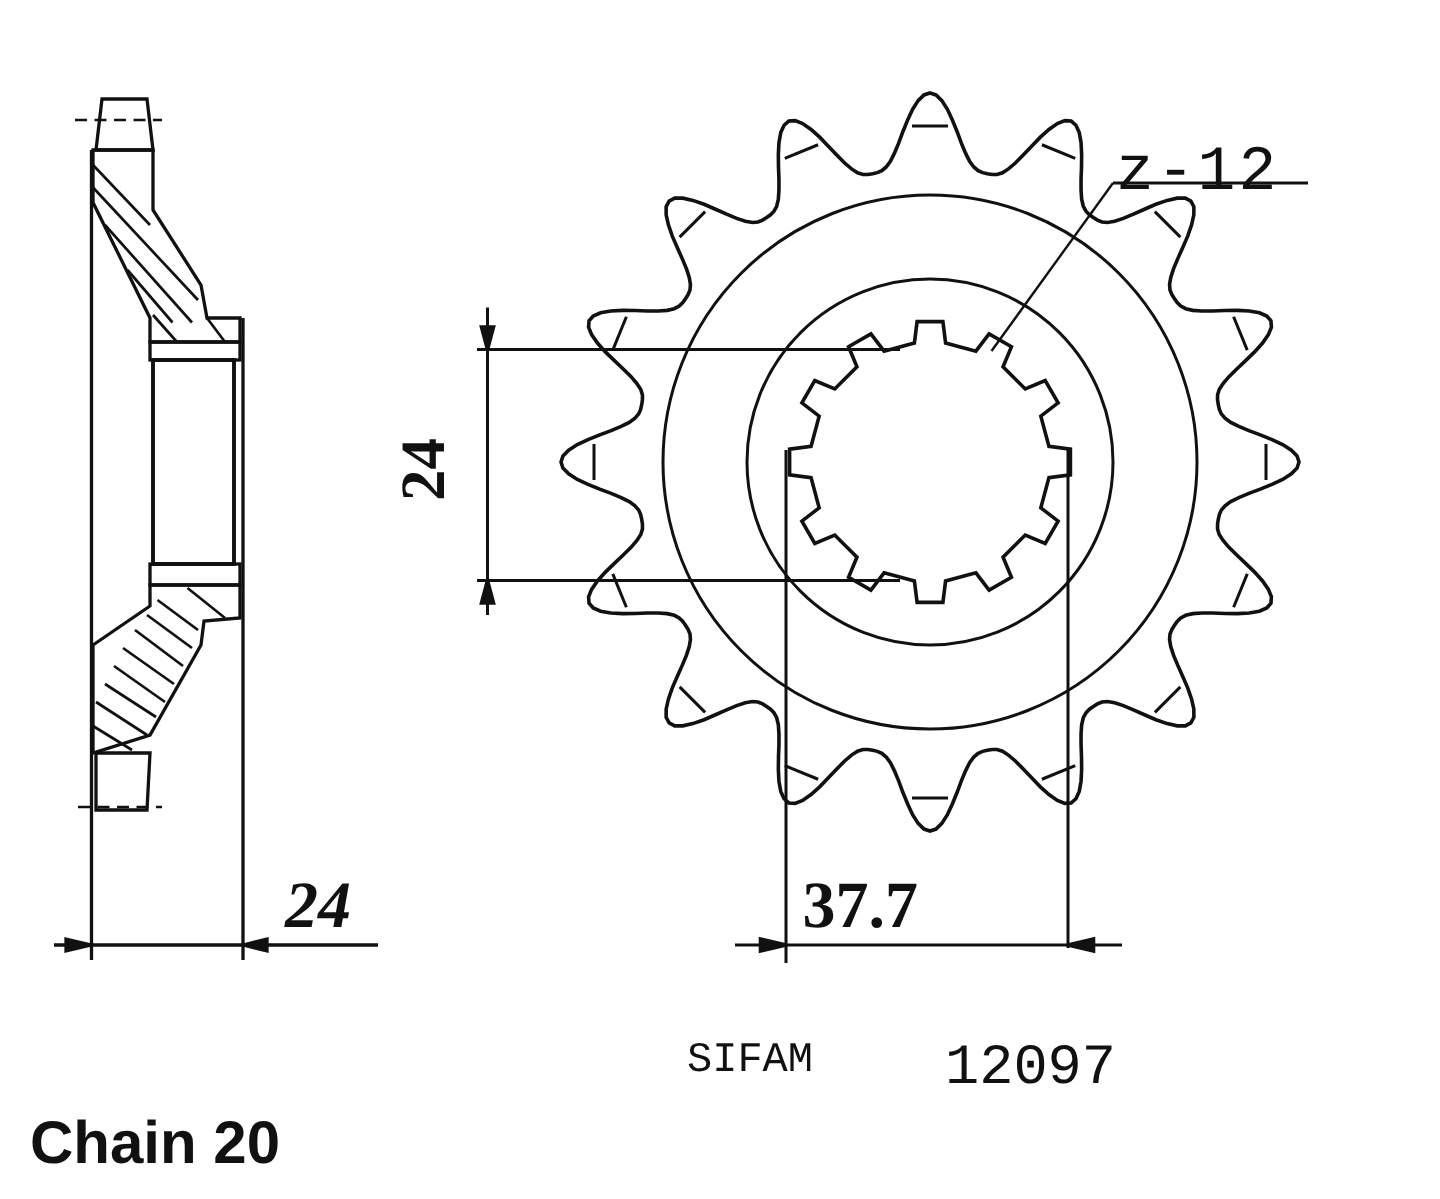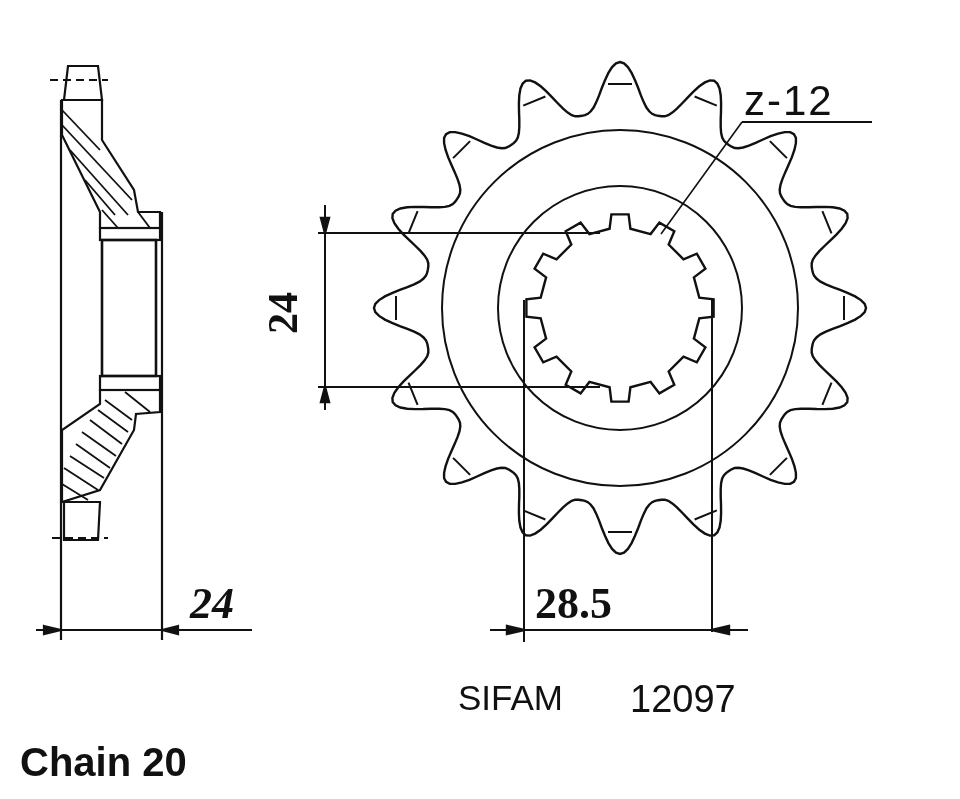--- a/index.html
+++ b/index.html
@@ -1,27 +1,27 @@
 <!DOCTYPE html>
 <html><head>
 <meta charset="utf-8">
 <style>
   html, body { margin: 0; padding: 0; background: #ffffff; }
   body { width: 960px; height: 799px; position: relative; overflow: hidden; }
   svg { position: absolute; left: 0; top: 0; }
   .lbl { position: absolute; color: #111; white-space: nowrap; line-height: 1; }
   .serif-it { font-family: "Liberation Serif", serif; font-style: italic; font-weight: bold; }
   .serif-b { font-family: "Liberation Serif", serif; font-weight: bold; }
-  .sans { font-family: Liberation Sans, sans-serif; }
+  .sans { font-family: Liberation Mono, monospace; margin-top: 14px; }
   .sans-b { font-family: "Liberation Sans", sans-serif; font-weight: bold; }
   #lbl-width { left: 190px; top: 582px; font-size: 44px; }
   #lbl-diameter { left: 535px; top: 582px; font-size: 44px; }
   #lbl-height { left: 262px; top: 292px; font-size: 42px; transform: rotate(-90deg); transform-origin: center; }
   #lbl-teeth { left: 744px; top: 80px; font-size: 42px; letter-spacing: 2px; }
-  #lbl-brand { left: 458px; top: 680px; font-size: 35px; }
+  #lbl-brand { left: 458px; top: 680px; font-size: 28px; }
   #lbl-part { left: 630px; top: 680px; font-size: 38px; }
   #lbl-chain { left: 20px; top: 742px; font-size: 40px; }
 </style>
 </head>
 <body>
 
 <svg width="960" height="799" viewBox="0 0 960 799">
   <g stroke="#111" fill="none" stroke-width="2.2">
 
     <path d="M64 100 L68 66 L98 66 L102 100 Z"></path>
@@ -104,18 +104,18 @@
 
     <line x1="524" y1="300" x2="524" y2="642" stroke-width="2"></line>
     <line x1="712" y1="300" x2="712" y2="632" stroke-width="2"></line>
     <line x1="490" y1="630" x2="748" y2="630" stroke-width="2"></line>
     <path d="M507 626 L524 630 L507 634 Z" fill="#111"></path>
     <path d="M729 626 L712 630 L729 634 Z" fill="#111"></path>
   </g>
 </svg>
 
 <div class="lbl serif-it" id="lbl-width">24</div>
-<div class="lbl serif-b" id="lbl-diameter">28.5</div>
+<div class="lbl serif-b" id="lbl-diameter">37.7</div>
 <div class="lbl serif-b" id="lbl-height">24</div>
 <div class="lbl sans" id="lbl-teeth">z-12</div>
 <div class="lbl sans" id="lbl-brand">SIFAM</div>
 <div class="lbl sans" id="lbl-part">12097</div>
 <div class="lbl sans-b" id="lbl-chain">Chain 20</div>
 
 </body></html>

